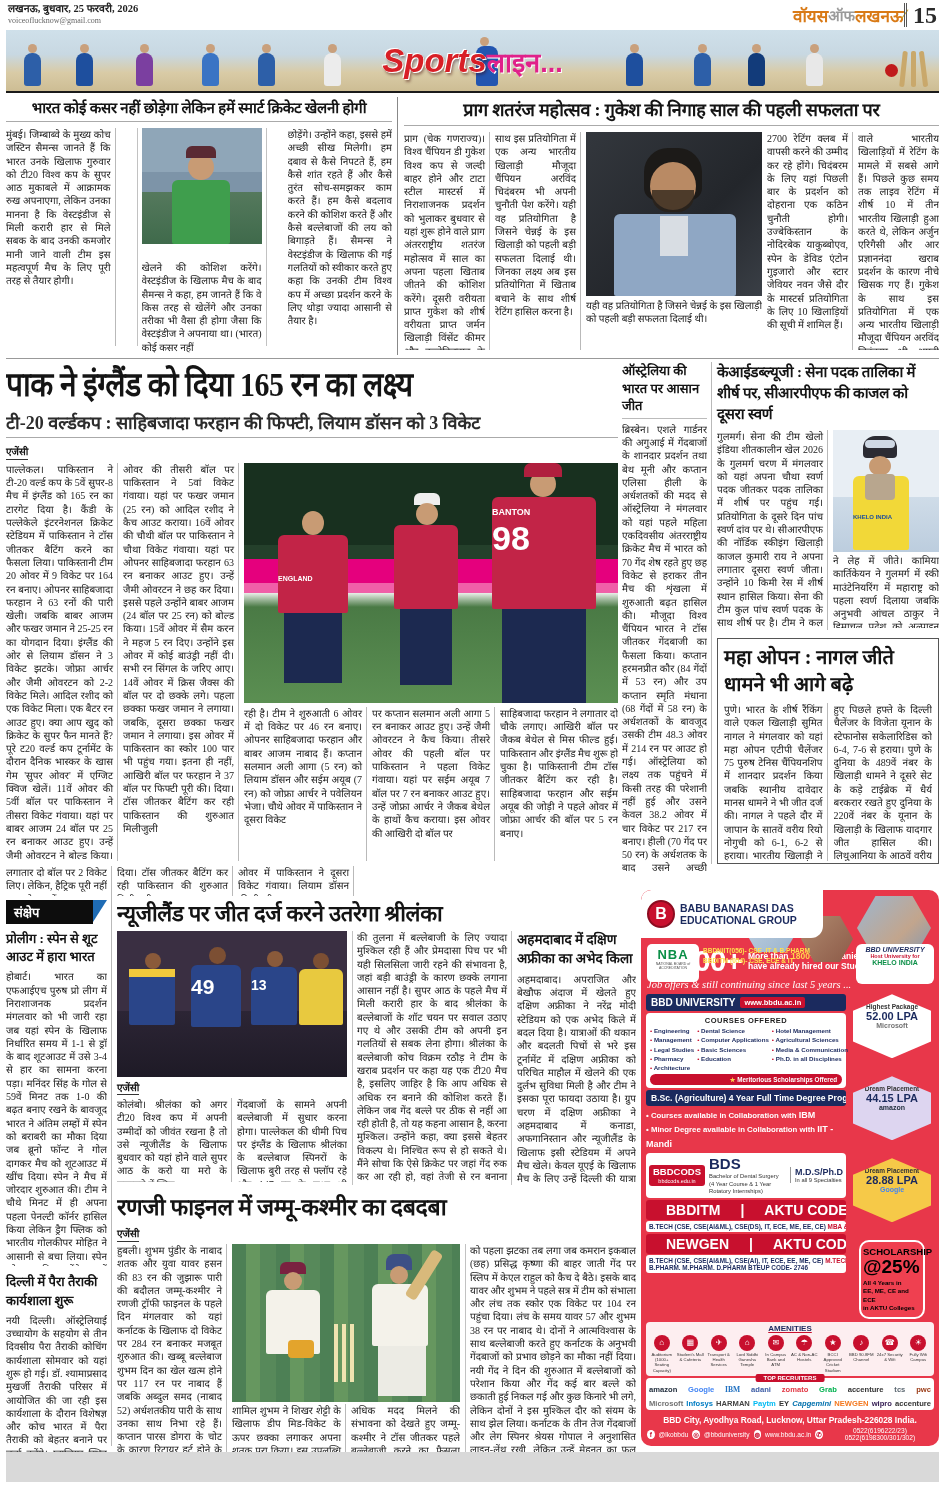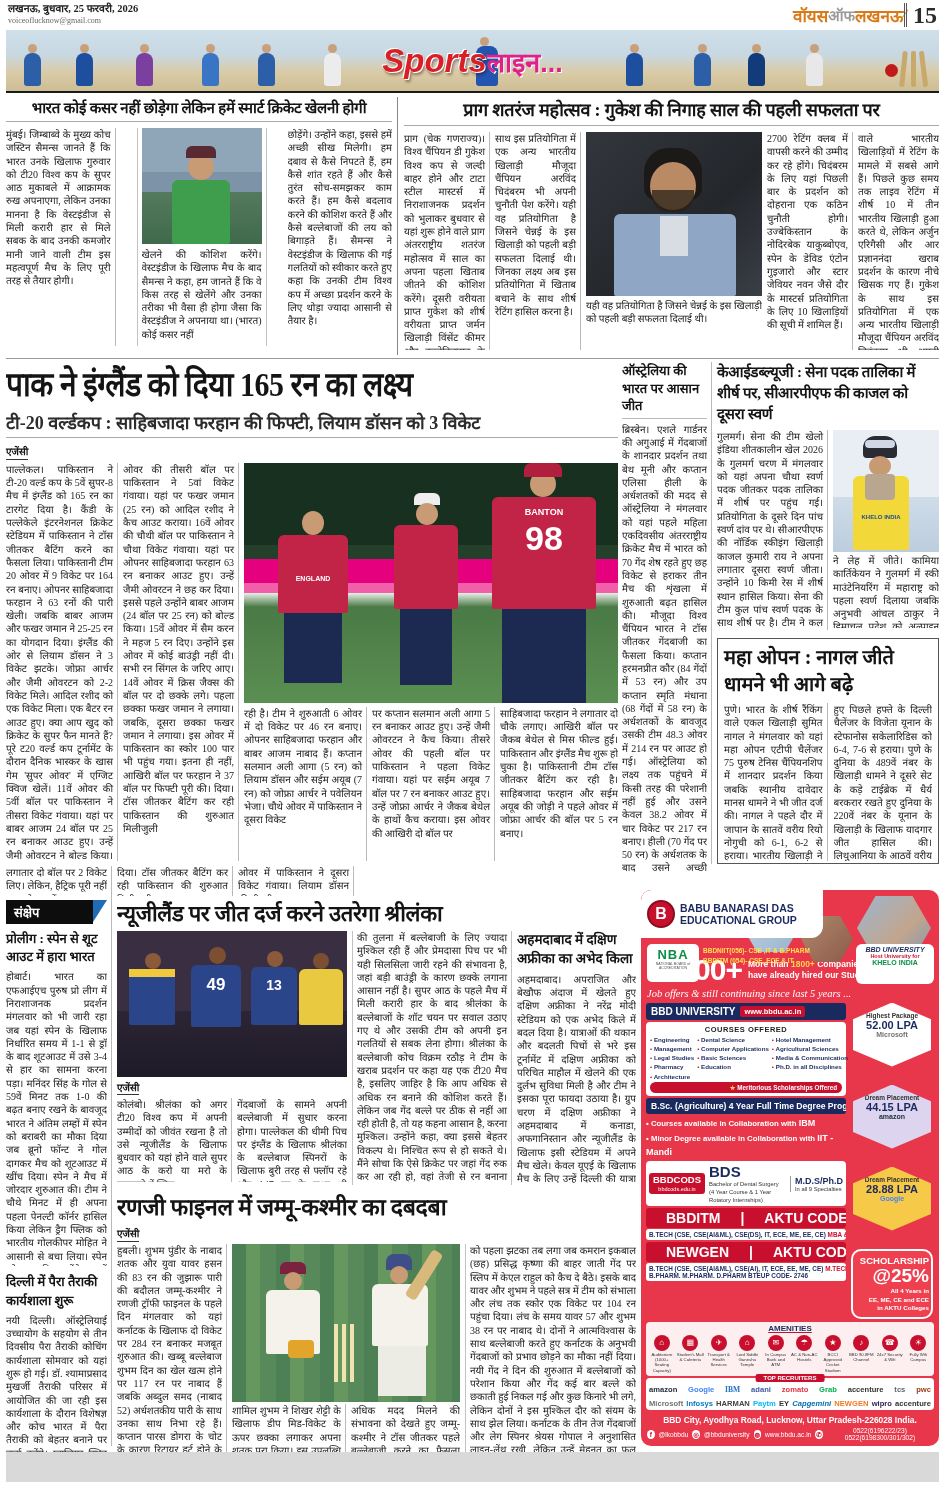--- a/index.html
+++ b/index.html
@@ -52,21 +52,21 @@
   
   .ph{position:relative;overflow:hidden;background:#888}
   .fig{position:absolute}
   .head{border-radius:50%;background:#c89b74}
   .ph-coach{height:116px;background:linear-gradient(180deg,#8fa6b8 0 38%,#7d94a8 38% 55%,#55795d 55%,#3f6a4b 100%)}
   .ph-gukesh{height:164px;background:linear-gradient(135deg,#33373d,#23262b 60%,#3a3f46)}
   .ph-eng{height:240px;background:linear-gradient(180deg,#18301f 0 34%,#24402b 34% 40%,#e5007d 40% 50%,#f05fa8 50% 54%,#47774318 54%,#4a7a45 60%,#5b8f52 100%)}
   .ph-ski{height:122px;background:linear-gradient(180deg,#e8eef4 0 55%,#cfdce8 55%,#bccdde 100%)}
   .ph-sl{height:146px;background:linear-gradient(180deg,#3a2f42 0 55%,#2c2535 55%,#1e1a26 100%)}
   .ph-ranji{height:158px;background:repeating-linear-gradient(90deg,#4d8055 0 14px,#66975f 14px 28px,#57895a 28px 44px)}
-  .jersey-label{position:absolute;color:#fff;font-family:"Liberation Sans",sans-serif;font-weight:700;text-align:center}
+  .jersey-label{position:absolute;color:#fff;font-family:"Liberation Sans",sans-serif;font-weight:700;}
   .capt{font-size:10px;font-weight:700;margin:2px 0;border-bottom:1.5px solid #333;display:inline-block}
 
   
   #mainrow{position:absolute;left:6px;top:362px;width:612px;height:502px}
   .main-h1{font-size:34px;font-weight:800;white-space:nowrap;overflow:hidden;transform:scaleX(.88);transform-origin:left;letter-spacing:-.5px;line-height:1.35}
   .main-h2{font-size:18px;font-weight:700;color:#2c2c2c;margin-top:2px;white-space:nowrap;overflow:hidden;border-bottom:1px solid #aaa;padding-bottom:3px}
   .main-cols{display:flex;gap:5px;margin-top:3px;height:398px}
   .mc1{width:112px}.mc2{width:116px}
   .mmid{flex:1;display:flex;flex-direction:column}
   .pcols{display:flex;gap:5px;margin-top:4px;flex:1}
@@ -163,21 +163,21 @@
   .mds-b{font-size:9px;font-weight:800;color:#1b2a5e}
   .mds-d{font-size:5.8px;color:#333}
   .instbar{background:#c8102e;color:#fff;font-size:14px;font-weight:800;padding:2px 20px;border-radius:3px;display:flex;gap:20px;margin-bottom:1px;white-space:nowrap;overflow:hidden}
   .instline{background:#fff;border-radius:3px;font-size:6.4px;font-weight:700;color:#1b2a5e;padding:2px 3px;margin-bottom:2px;white-space:nowrap;overflow:hidden}
   .instline .red{color:#c8102e}
   .ad-rail{width:84px;display:flex;flex-direction:column;gap:18px;align-items:center}
   .pchip{clip-path:polygon(50% 0,100% 26%,100% 74%,50% 100%,0 74%,0 26%);width:78px;height:64px;text-align:center;padding-top:9px}
   .pc-l{font-size:6.5px;font-weight:800;color:#333;line-height:1.1}
   .pc-v{font-size:11px;font-weight:800;color:#1b2a5e}
   .pc-c{font-size:7px;font-weight:700}
-  .schol{background:#ef4050;border:2px solid #fff;border-radius:10px;width:82px;text-align:right;color:#ffffff;padding:4px 2px}
+  .schol{background:#ef4050;border:2px solid #fff;border-radius:10px;width:66px;text-align:left;color:#000000;padding:4px 2px}
   .schol .s1{font-size:9.5px;font-weight:800}
   .schol .s2{font-size:19px;font-weight:800;line-height:1.05}
   .schol .s3{font-size:6.2px;font-weight:700;line-height:1.35;margin-top:2px}
   .amen{background:#fdeef0;margin:3px 5px 2px;border-radius:4px;padding:2px 2px 3px}
   .amen-t{font-size:8px;font-weight:800;color:#1b2a5e;text-align:center;text-decoration:underline;text-decoration-color:#c8102e}
   .amen-row{display:flex;gap:1px;margin-top:2px}
   .amen-i{flex:1;text-align:center}
   .amen-ic{width:16px;height:16px;border-radius:50%;background:#c8102e;color:#fff;font-size:8px;line-height:16px;margin:0 auto}
   .amen-lb{font-size:4.3px;color:#333;line-height:1.25;margin-top:1px}
   .recr{background:#fff;margin:0 5px;border-radius:4px;padding:2px 3px;position:relative}
@@ -241,21 +241,21 @@
     <div class="smart">
       <div class="smart-h">भारत कोई कसर नहीं छोड़ेगा लेकिन हमें स्मार्ट क्रिकेट खेलनी होगी</div>
       <div class="smart-cols">
         <div class="c btxt rule-r">मुंबई। जिम्बाब्वे के मुख्य कोच जस्टिन सैमन्स जानते हैं कि भारत उनके खिलाफ गुरुवार को टी20 विश्व कप के सुपर आठ मुकाबले में आक्रामक रुख अपनाएगा, लेकिन उनका मानना है कि वेस्टइंडीज से मिली करारी हार से मिले सबक के बाद उनकी कमजोर मानी जाने वाली टीम इस महत्वपूर्ण मैच के लिए पूरी तरह से तैयार होगी।</div>
         <div class="smart-mid">
           <div class="ph ph-coach">
             <div class="fig head" style="left:46px;top:26px;width:26px;height:26px"></div>
             <div class="fig" style="left:44px;top:18px;width:30px;height:12px;background:#5a2a33;border-radius:6px 6px 0 0"></div>
             <div class="fig torso" style="left:30px;top:52px;width:58px;height:64px;background:#3f9e4d"></div>
           </div>
-          <div class="btxt" style="height:92px;margin-top:4px">खेलने की कोशिश करेंगे। वेस्टइंडीज के खिलाफ मैच के बाद सैमन्स ने कहा, हम जानते हैं कि वे किस तरह से खेलेंगे और उनका तरीका भी वैसा ही होगा जैसा कि वेस्टइंडीज ने अपनाया था। (भारत) कोई कसर नहीं</div>
+          <div class="btxt" style="height:92px;margin-top:17px">खेलने की कोशिश करेंगे। वेस्टइंडीज के खिलाफ मैच के बाद सैमन्स ने कहा, हम जानते हैं कि वे किस तरह से खेलेंगे और उनका तरीका भी वैसा ही होगा जैसा कि वेस्टइंडीज ने अपनाया था। (भारत) कोई कसर नहीं</div>
         </div>
         <div class="c btxt">छोड़ेंगे। उन्होंने कहा, इससे हमें अच्छी सीख मिलेगी। हम दबाव से कैसे निपटते हैं, हम कैसे शांत रहते हैं और कैसे तुरंत सोच-समझकर काम करते हैं। हम कैसे बदलाव करने की कोशिश करते हैं और कैसे बल्लेबाजों की लय को बिगाड़ते हैं। सैमन्स ने वेस्टइंडीज के खिलाफ की गई गलतियों को स्वीकार करते हुए कहा कि उनकी टीम विश्व कप में अच्छा प्रदर्शन करने के लिए थोड़ा ज्यादा आसानी से तैयार है।</div>
       </div>
     </div>
     <div class="prague">
       <div class="prague-h">प्राग शतरंज महोत्सव : गुकेश की निगाह साल की पहली सफलता पर</div>
       <div class="prague-cols">
         <div class="c btxt rule-r">प्राग (चेक गणराज्य)। विश्व चैंपियन डी गुकेश विश्व कप से जल्दी बाहर होने और टाटा स्टील मास्टर्स में निराशाजनक प्रदर्शन को भुलाकर बुधवार से यहां शुरू होने वाले प्राग अंतरराष्ट्रीय शतरंज महोत्सव में साल का अपना पहला खिताब जीतने की कोशिश करेंगे। दूसरी वरीयता प्राप्त गुकेश को शीर्ष वरीयता प्राप्त जर्मन खिलाड़ी विंसेंट कीमर और उज्बेकिस्तान के नोदिरबेक अब्दुसत्तोरोव की कड़ी चुनौती का सामना करना होगा।</div>
         <div class="c btxt rule-r">साथ इस प्रतियोगिता में एक अन्य भारतीय खिलाड़ी मौजूदा चैंपियन अरविंद चिदंबरम भी अपनी चुनौती पेश करेंगे। यही वह प्रतियोगिता है जिसने चेन्नई के इस खिलाड़ी को पहली बड़ी सफलता दिलाई थी। जिनका लक्ष्य अब इस प्रतियोगिता में खिताब बचाने के साथ शीर्ष रेटिंग हासिल करना है।</div>
         <div class="prague-mid">
@@ -363,21 +363,21 @@
       <div>
         <div class="sl-h">न्यूजीलैंड पर जीत दर्ज करने उतरेगा श्रीलंका</div>
         <div class="sl-row">
           <div class="sl-pb">
             <div class="ph ph-sl">
               <div class="fig head" style="left:28px;top:22px;width:16px;height:16px;background:#8a5a3a"></div>
               <div class="fig torso" style="left:12px;top:38px;width:46px;height:56px;background:#2a4589"></div>
               <div class="fig" style="left:12px;top:38px;width:46px;height:8px;background:#f0c93c"></div>
               <div class="fig head" style="left:92px;top:16px;width:17px;height:17px;background:#7c4f33"></div>
               <div class="fig torso" style="left:74px;top:34px;width:50px;height:62px;background:#2a4589"></div>
-              <div class="jersey-label" style="left:74px;top:44px;width:50px;font-size:17px">49</div>
+              <div class="jersey-label" style="left:74px;top:44px;width:50px;font-size:21px">49</div>
               <div class="fig head" style="left:150px;top:20px;width:16px;height:16px;background:#8a5a3a"></div>
               <div class="fig torso" style="left:134px;top:36px;width:46px;height:58px;background:#2a4589"></div>
               <div class="jersey-label" style="left:134px;top:46px;width:46px;font-size:14px">13</div>
               <div class="fig head" style="left:196px;top:22px;width:16px;height:16px;background:#7c4f33"></div>
               <div class="fig torso" style="left:182px;top:38px;width:44px;height:56px;background:#e8c93f"></div>
             </div>
             <div><span class="capt">एजेंसी</span></div>
             <div class="sl-below">
               <div class="c btxt rule-r">कोलंबो। श्रीलंका को अगर टी20 विश्व कप में अपनी उम्मीदों को जीवंत रखना है तो उसे न्यूजीलैंड के खिलाफ बुधवार को यहां होने वाले सुपर आठ के करो या मरो के मुकाबले में स्पिन</div>
               <div class="c btxt">गेंदबाजों के सामने अपनी बल्लेबाजी में सुधार करना होगा। पाल्लेकल की धीमी पिच पर इंग्लैंड के खिलाफ श्रीलंका के बल्लेबाज स्पिनरों के खिलाफ बुरी तरह से फ्लॉप रहे और 147 रन के लक्ष्य भी हासिल नहीं कर पाए। यहां की पिचें सह-मेजबान भारत की</div>

